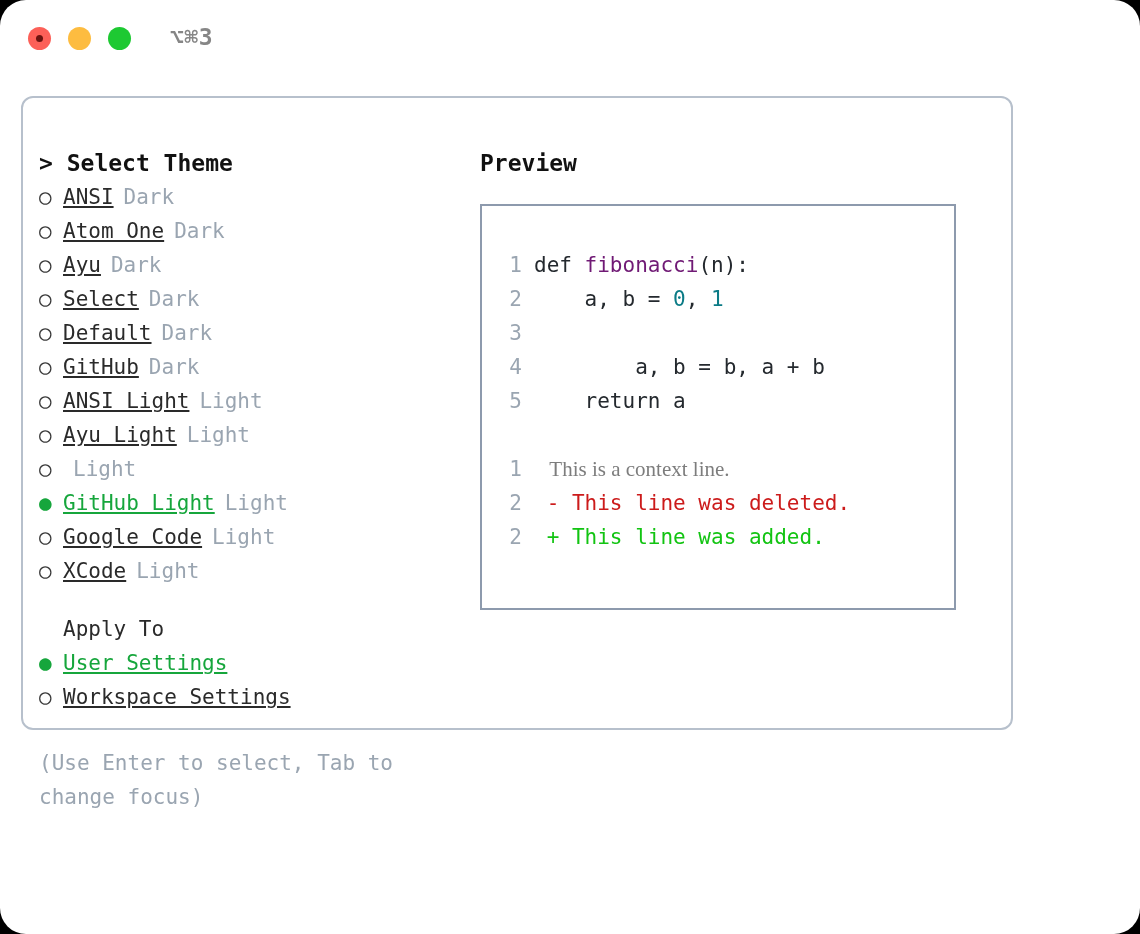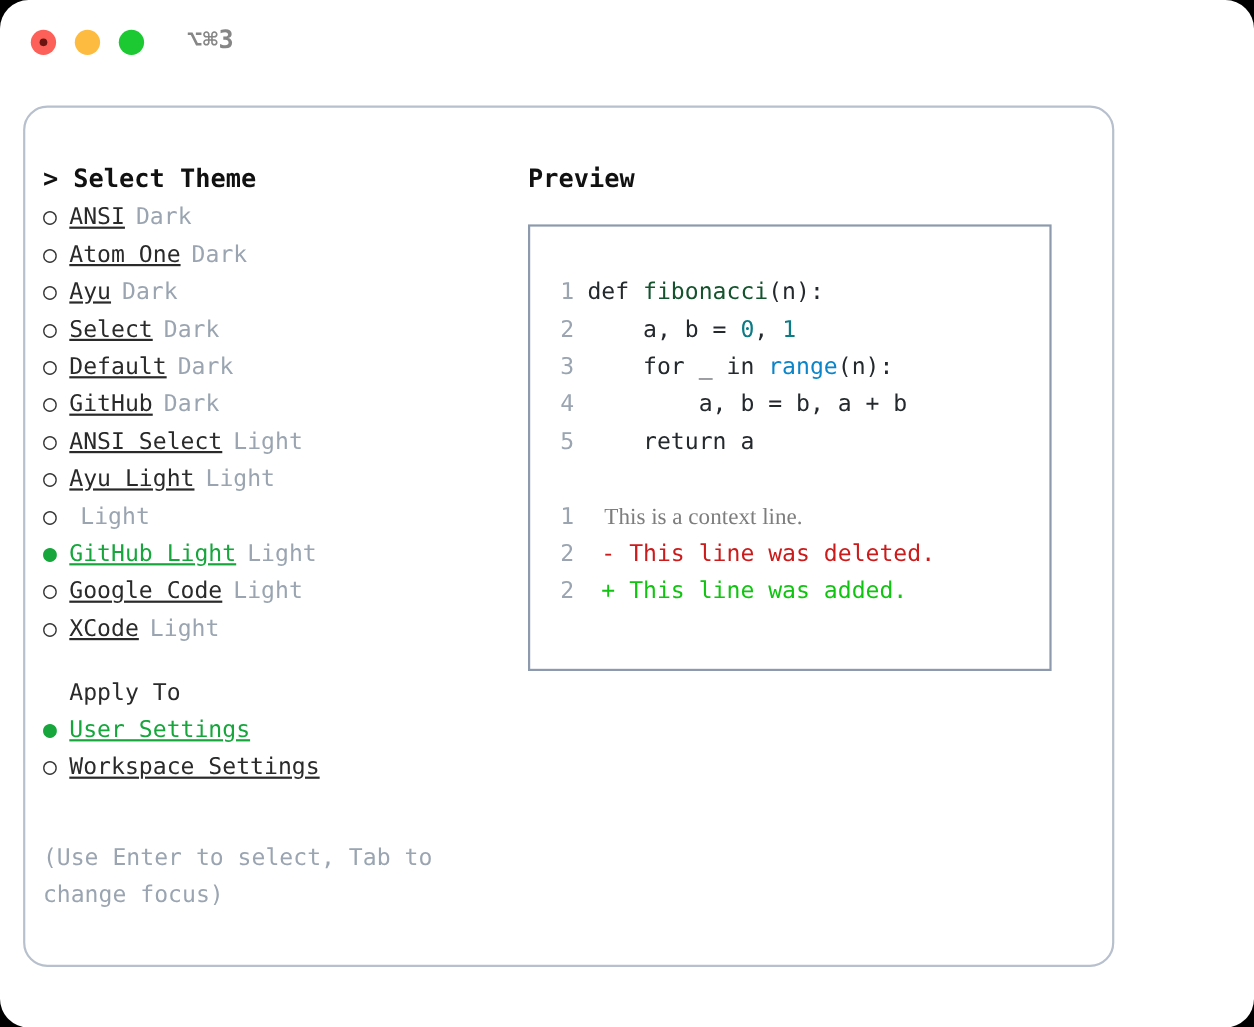--- a/index.html
+++ b/index.html
@@ -62,23 +62,23 @@
     letter-spacing: 0.5px;
     white-space: nowrap;
   }
 
   
   #panel {
     position: absolute;
     left: 21px;
     top: 96px;
     width: 992px;
-    height: 783px;
+    height: 634px;
     border: 2px solid #b7c0cc;
-    border-radius: 22px;
+    border-radius: 12px;
     box-sizing: border-box;
     background: #ffffff;
   }
 
   
   #left-col {
     position: absolute;
     left: 16px;
     top: 48px;
     width: 440px;
@@ -115,21 +115,21 @@
   }
   #apply-header {
     font-size: 21px;
     line-height: 34px;
     color: #2a2a2a;
     padding-left: 24px;
     margin-top: 24px;
     white-space: nowrap;
   }
   #hint {
-    margin-top: 48px;
+    margin-top: 32px;
     font-size: 21px;
     line-height: 34px;
     color: #9aa5b1;
     width: 408px;
   }
 
   
   #right-col {
     position: absolute;
     left: 457px;
@@ -162,21 +162,21 @@
     display: inline-block;
     width: 30px;
     flex: 0 0 30px;
     text-align: right;
     color: #9aa5b1;
     margin-right: 12px;
   }
   .code-text { color: #24292e; }
   .spacer-line { height: 34px; }
 
-  .tok-fn    { color: #14532d; }
+  .tok-fn    { color: #701a75; }
   .tok-num   { color: #0b7b86; }
   .tok-call  { color: #0b85c8; }
 
   .diff-ctx  { color: #7d7d7d; font-family: Liberation Serif, serif; }
   .diff-del  { color: #cc1b1b; }
   .diff-add  { color: #12c412; }
 </style>
 </head>
 <body>
 
@@ -222,21 +222,21 @@
             <span class="opt-label">Default</span>
             <span class="opt-badge">Dark</span>
           </div>
           <div class="opt-row">
             <span class="bullet off">○</span>
             <span class="opt-label">GitHub</span>
             <span class="opt-badge">Dark</span>
           </div>
           <div class="opt-row">
             <span class="bullet off">○</span>
-            <span class="opt-label">ANSI Select</span>
+            <span class="opt-label">ANSI Light</span>
             <span class="opt-badge">Light</span>
           </div>
           <div class="opt-row">
             <span class="bullet off">○</span>
             <span class="opt-label">Ayu Light</span>
             <span class="opt-badge">Light</span>
           </div>
           <div class="opt-row">
             <span class="bullet off">○</span>
             <span class="opt-badge">Light</span>
@@ -274,21 +274,21 @@
       <div id="hint">(Use Enter to select, Tab to change focus)</div>
     </div>
 
     <div id="right-col">
       <div id="preview-header">Preview</div>
 
       <div id="code-panel">
         <div id="code-lines">
             <div class="code-line"><span class="ln">1</span><span><span class="code-text">def </span><span class="tok-fn">fibonacci</span><span class="code-text">(n):</span></span></div>
             <div class="code-line"><span class="ln">2</span><span><span class="code-text">    a, b = </span><span class="tok-num">0</span><span class="code-text">, </span><span class="tok-num">1</span></span></div>
-            <div class="code-line"><span class="ln">3</span><span><span class="code-text">    for _ in </span><span class="tok-call">range</span><span class="code-text">(n):</span></span></div>
+            <div class="code-line"><span class="ln">3</span></div>
             <div class="code-line"><span class="ln">4</span><span><span class="code-text">        a, b = b, a + b</span></span></div>
             <div class="code-line"><span class="ln">5</span><span><span class="code-text">    return a</span></span></div>
           </div>
         <div class="spacer-line"></div>
         <div id="diff-lines">
             <div class="code-line"><span class="ln">1</span><span class="diff-ctx">  </span><span class="diff-ctx"> This is a context line.</span></div>
             <div class="code-line"><span class="ln">2</span><span class="diff-del"> -</span><span class="diff-del"> This line was deleted.</span></div>
             <div class="code-line"><span class="ln">2</span><span class="diff-add"> +</span><span class="diff-add"> This line was added.</span></div>
           </div>
       </div>

